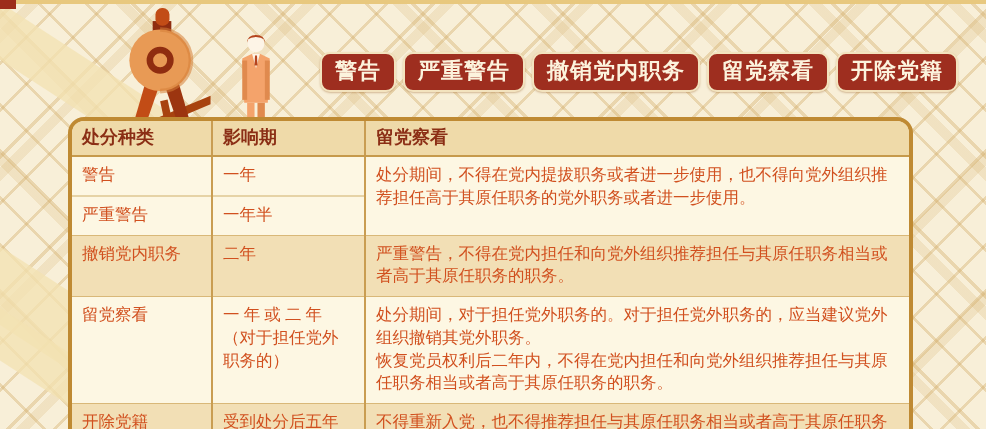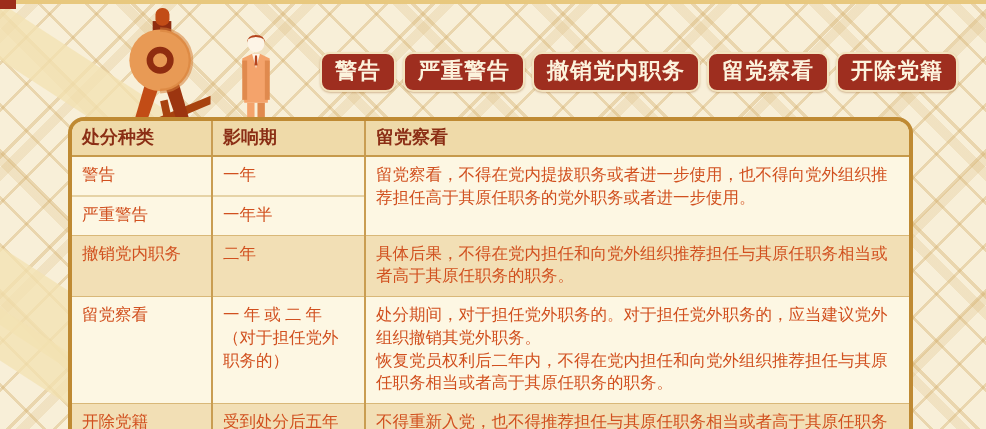--- a/index.html
+++ b/index.html
@@ -124,30 +124,30 @@
         <tr>
           <th class="vline">处分种类</th>
           <th class="vline">影响期</th>
           <th>留党察看</th>
         </tr>
       </thead>
       <tbody>
         <tr class="cream">
           <td class="vline">警告</td>
           <td class="vline">一年</td>
-          <td rowspan="2">留党察看，不得在党内提拔职务或者进一步使用，也不得向党外组织推荐担任高于其原任职务的党外职务或者进一步使用。</td>
+          <td rowspan="2">处分期间，不得在党内提拔职务或者进一步使用，也不得向党外组织推荐担任高于其原任职务的党外职务或者进一步使用。</td>
         </tr>
         <tr class="cream thin-sep">
           <td class="vline">严重警告</td>
           <td class="vline">一年半</td>
         </tr>
         <tr class="tan group-sep">
           <td class="vline">撤销党内职务</td>
           <td class="vline">二年</td>
-          <td>具体后果，不得在党内担任和向党外组织推荐担任与其原任职务相当或者高于其原任职务的职务。</td>
+          <td>严重警告，不得在党内担任和向党外组织推荐担任与其原任职务相当或者高于其原任职务的职务。</td>
         </tr>
         <tr class="cream group-sep">
           <td class="vline">留党察看</td>
           <td class="vline">一 年 或 二 年
 （对于担任党外职务的）</td>
           <td>处分期间，对于担任党外职务的。对于担任党外职务的，应当建议党外组织撤销其党外职务。
 恢复党员权利后二年内，不得在党内担任和向党外组织推荐担任与其原任职务相当或者高于其原任职务的职务。</td>
         </tr>
         <tr class="tan group-sep">
           <td class="vline">开除党籍</td>

